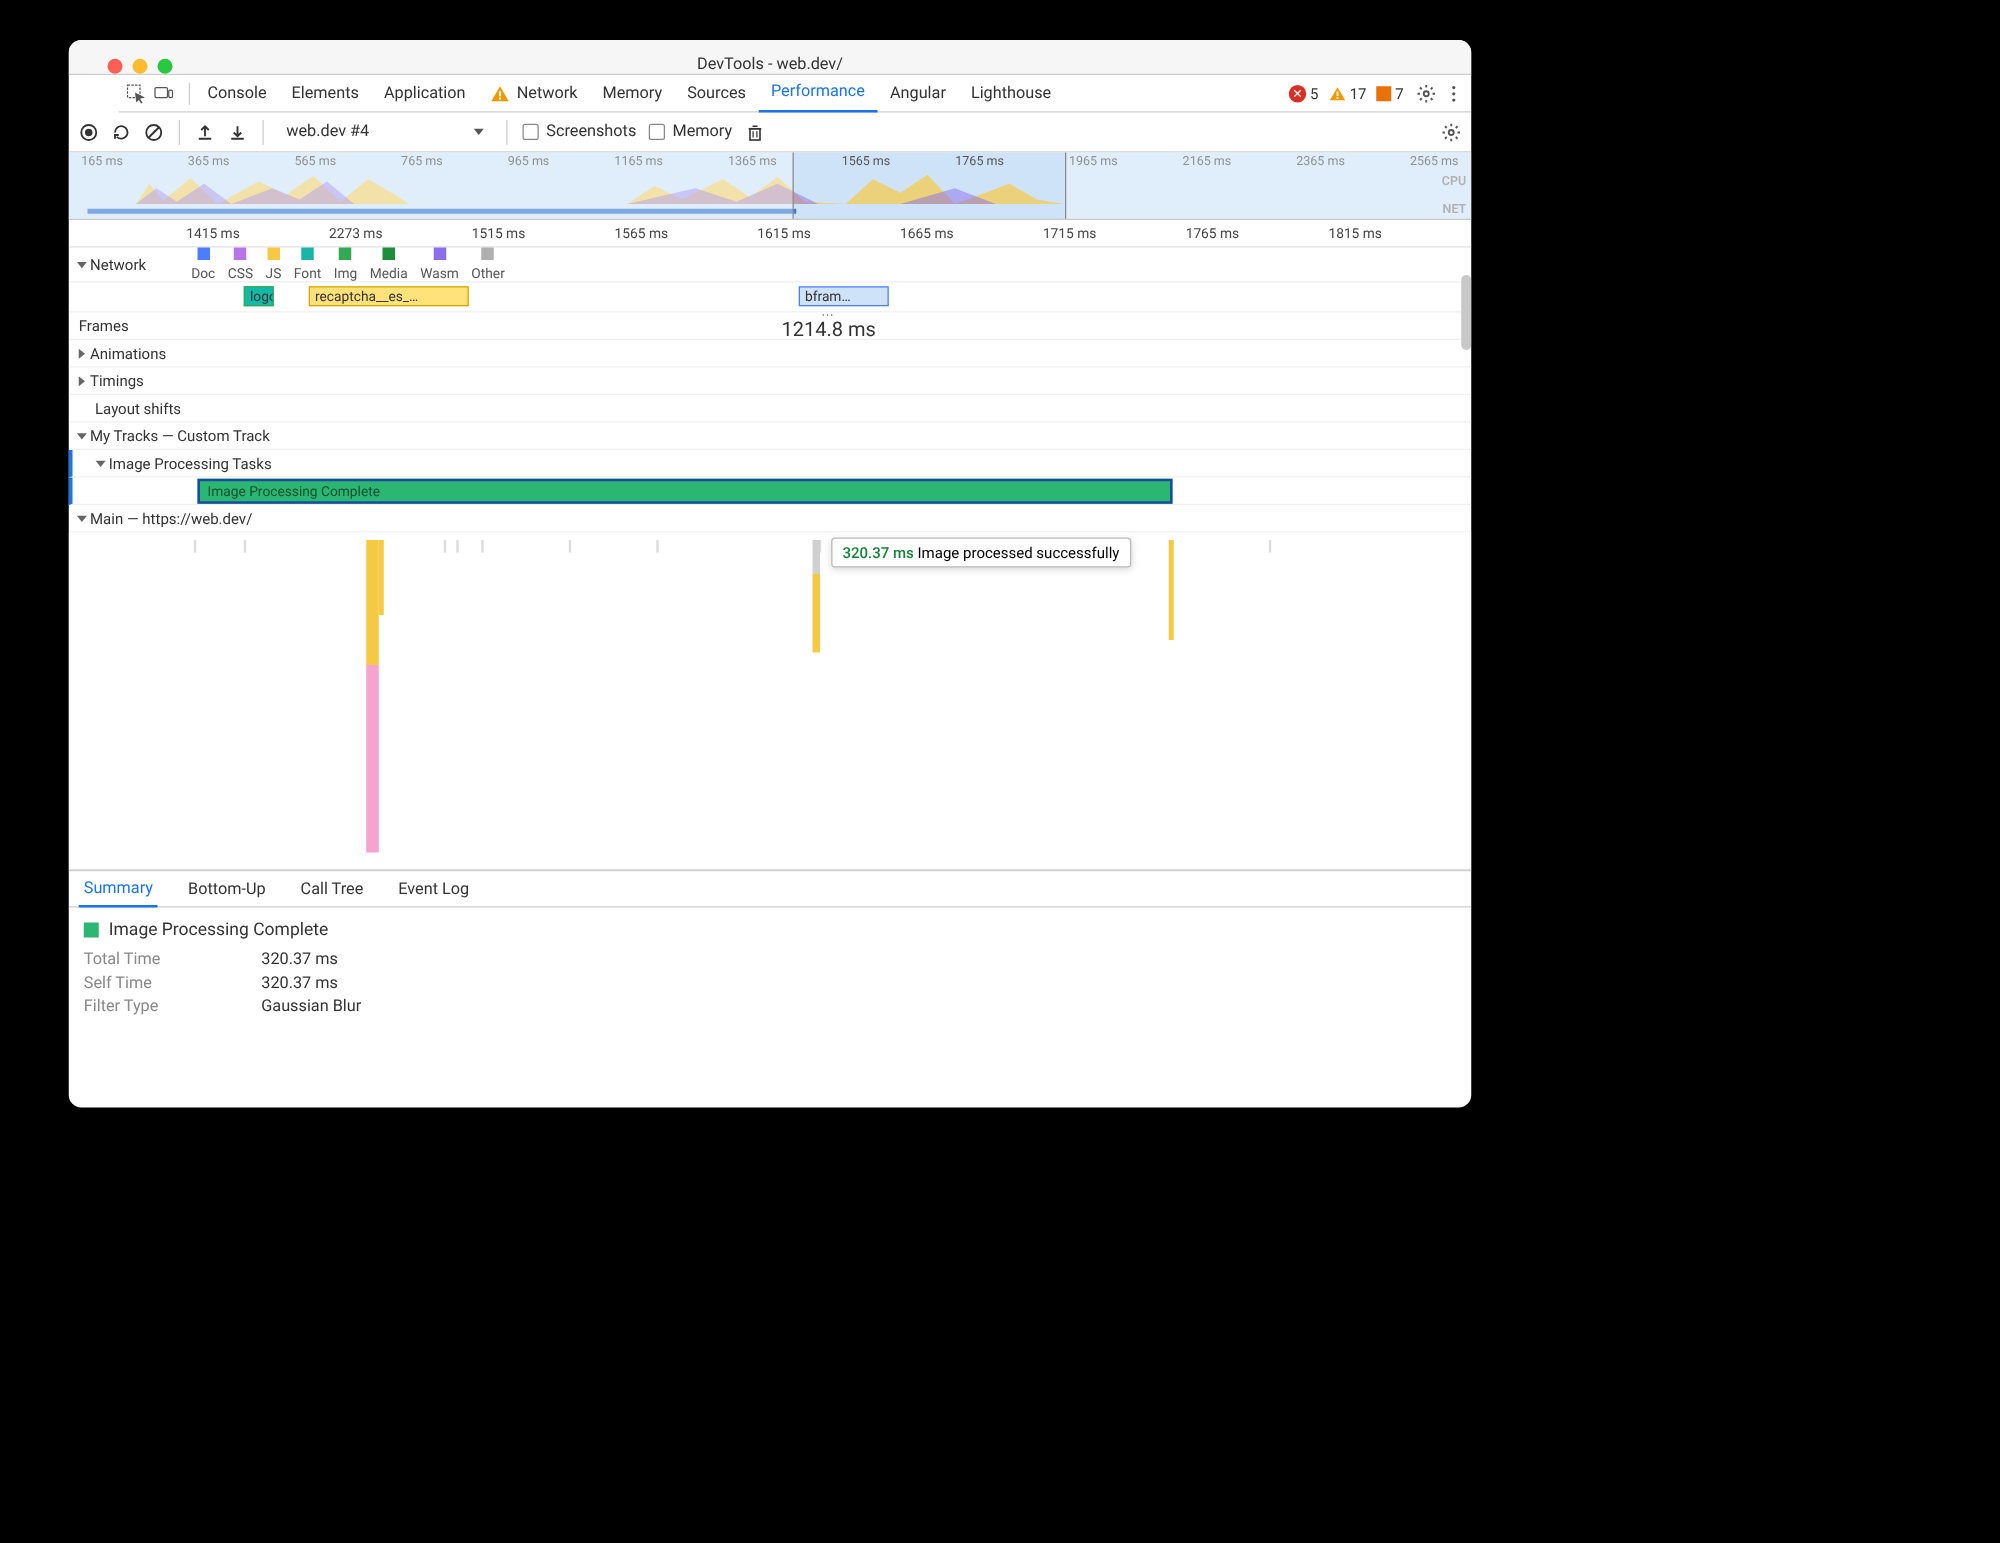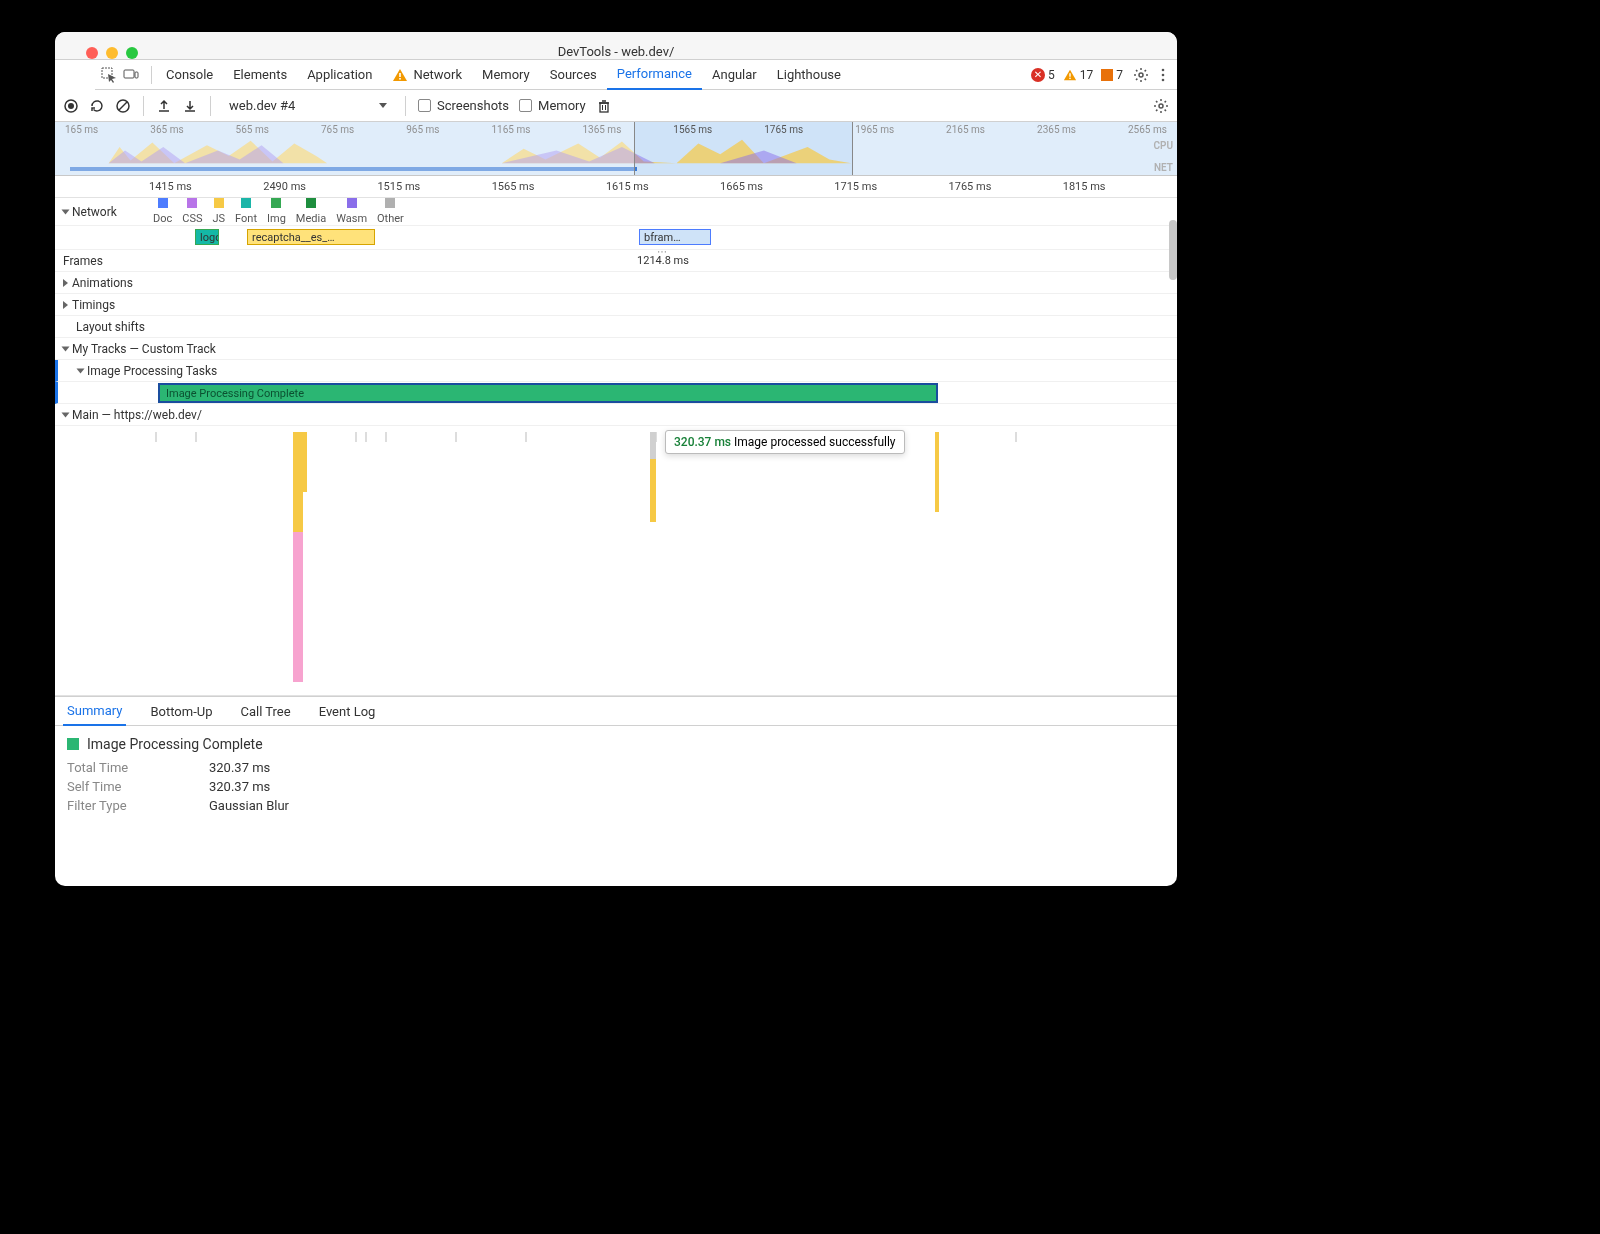--- a/index.html
+++ b/index.html
@@ -242,21 +242,21 @@
     </div>
     <div class="netbar"></div>
     <div class="cpu-label">CPU</div>
     <div class="net-label">NET</div>
     <div class="sel left" style="width:580px;border-right:1px solid #888;"></div>
     <div class="sel right" style="width:325px;border-left:1px solid #888;"></div>
   </div>
 
   <div class="ruler">
     <span>1415 ms</span>
-    <span>2490 ms</span>
+    <span>2273 ms</span>
     <span>1515 ms</span>
     <span>1565 ms</span>
     <span>1615 ms</span>
     <span>1665 ms</span>
     <span>1715 ms</span>
     <span>1765 ms</span>
     <span>1815 ms</span>
   </div>
 
   <div class="row">
@@ -309,21 +309,21 @@
       <div class="net-block" style="left:490px;width:72px;background:#cfe3f8;border-color:#4d7cfe;">bfram…</div>
     </div>
   </div>
 
   <div class="row">
     <div class="lbl">
         <span>Frames</span>
       </div>
     <div class="content" style="text-align:center;">
       <div class="frames-dots" style="position:absolute;left:50%;top:-4px;transform:translateX(-50%);">⋯</div>
-      <div style="position:absolute;left:50%;top:4px;transform:translateX(-50%);font-size:11px;">1214.8 ms</div>
+      <div style="position:absolute;left:50%;top:4px;transform:translateX(-50%);font-size:16px;">1214.8 ms</div>
     </div>
   </div>
 
   <div class="wide-row">
       <span class="disclose"></span>
       <span>Animations</span>
     </div>
   <div class="wide-row">
       <span class="disclose"></span>
       <span>Timings</span>

